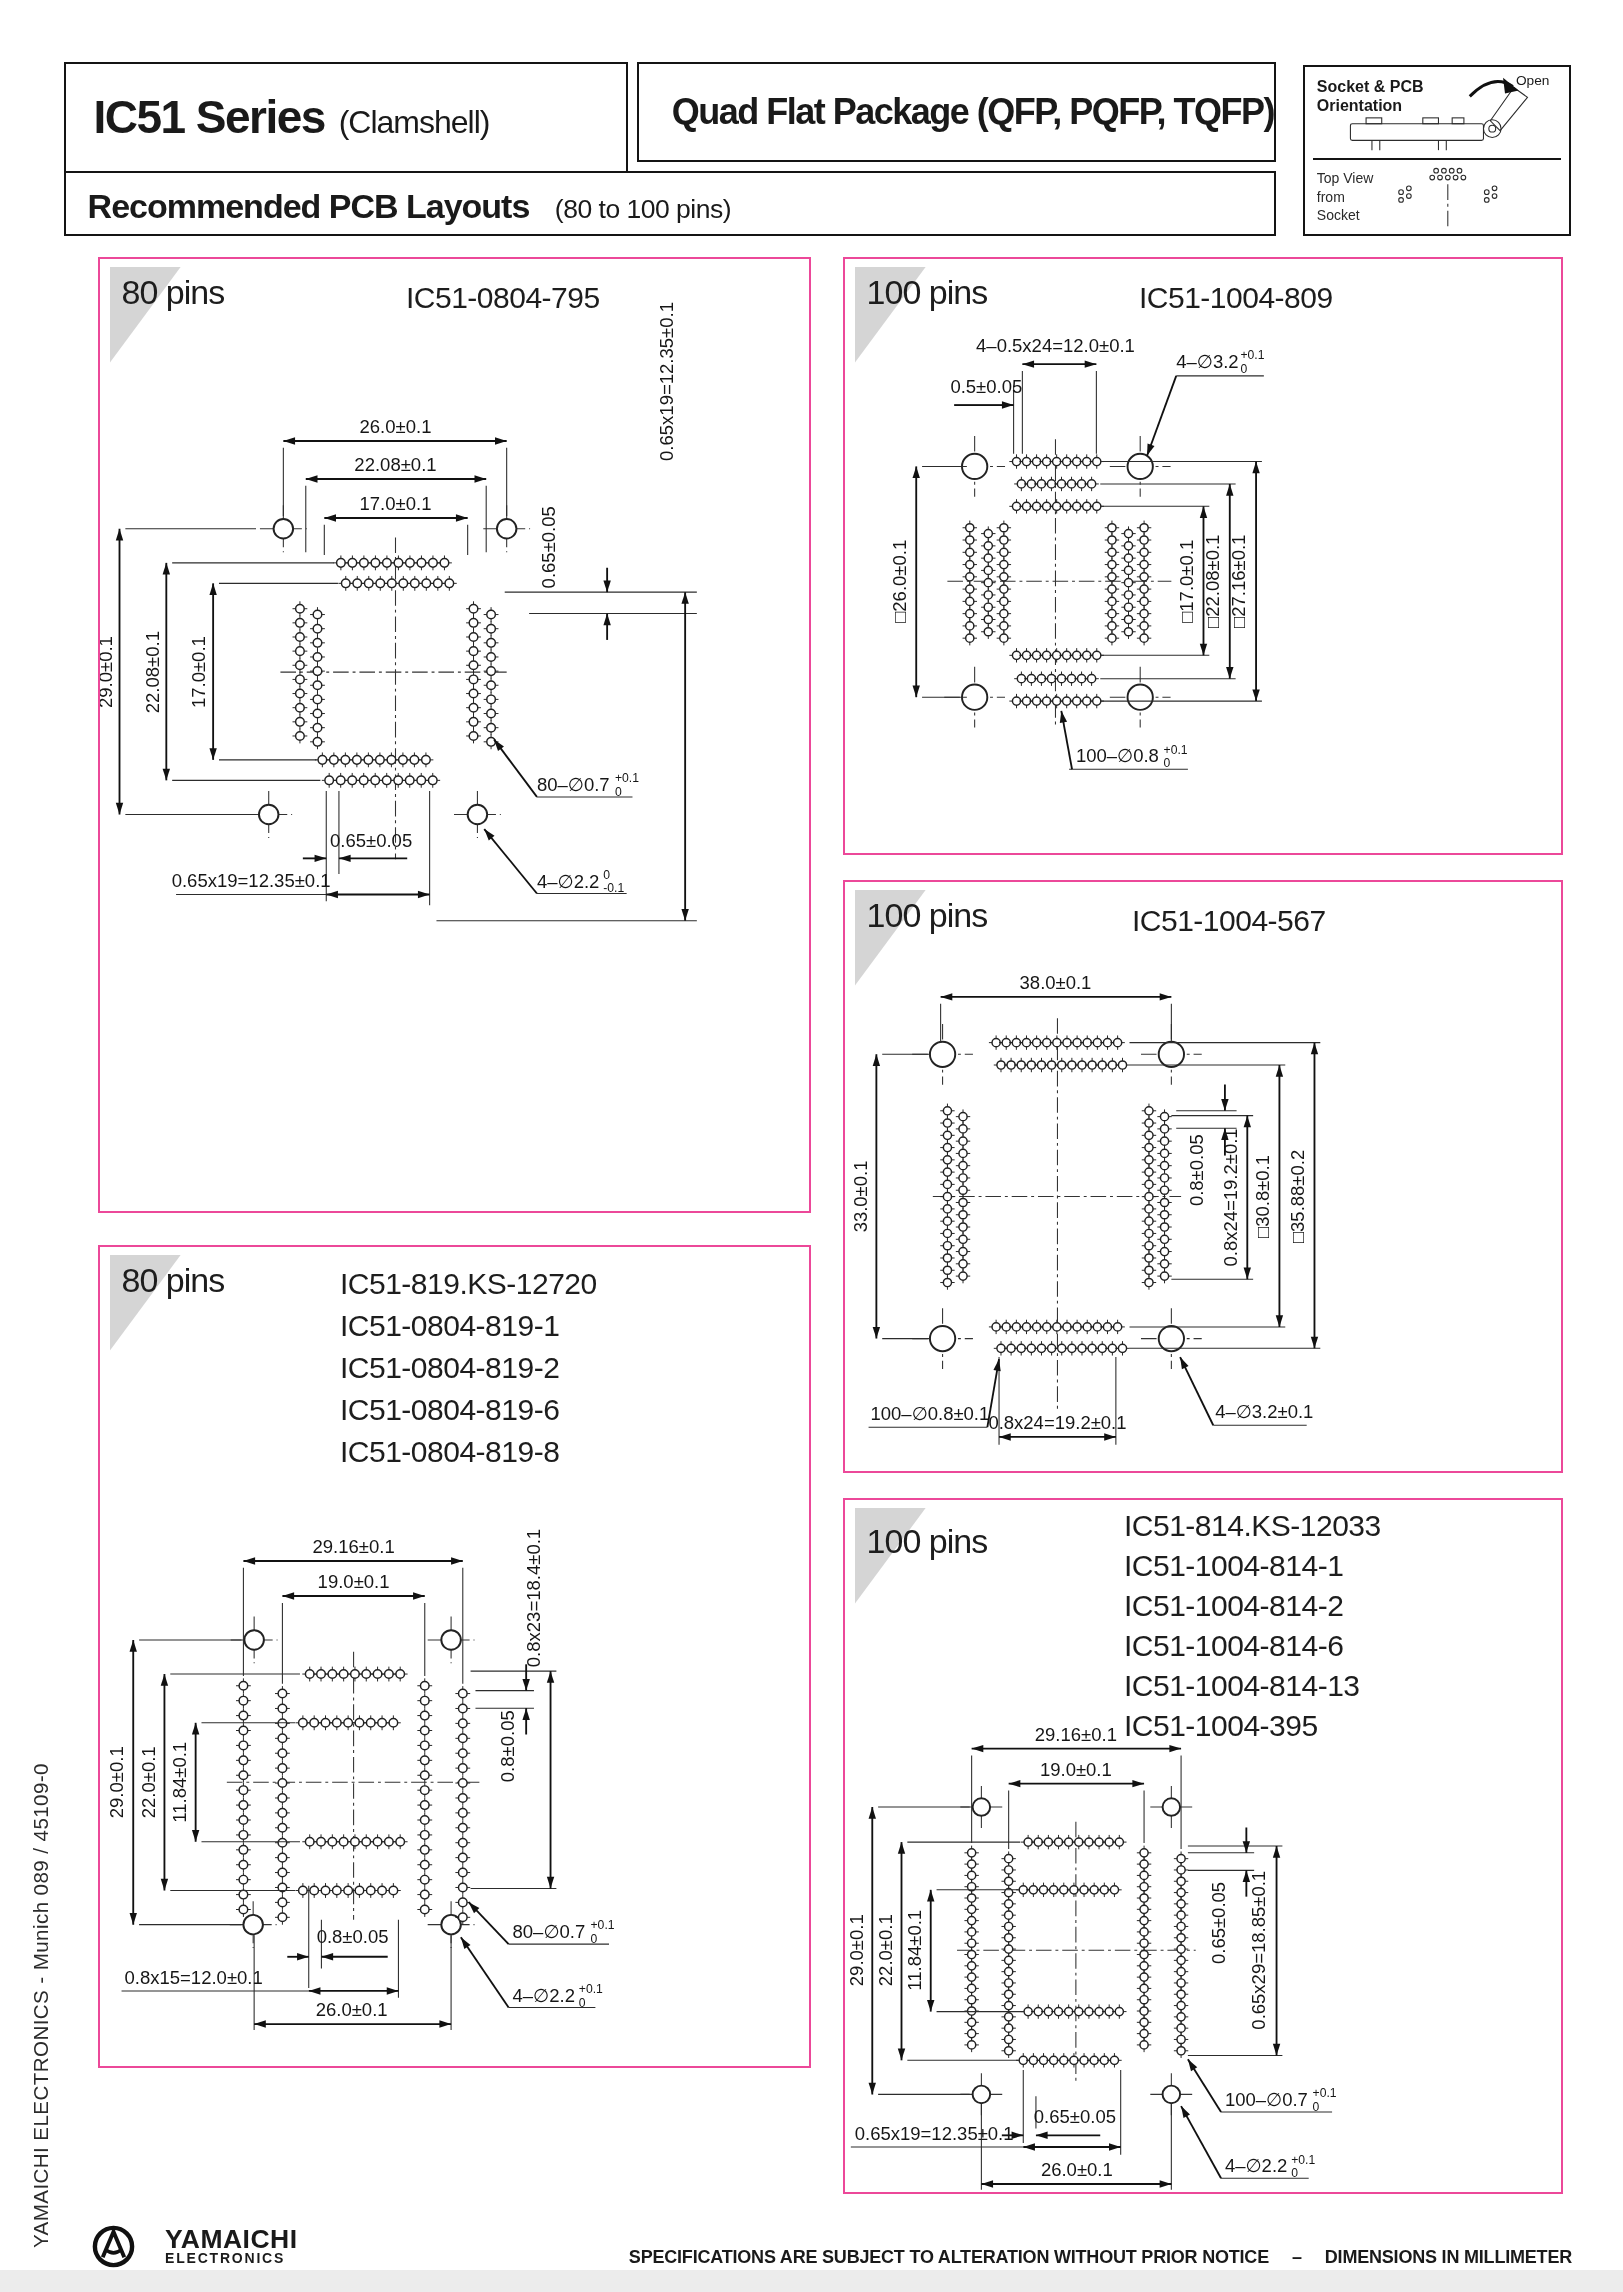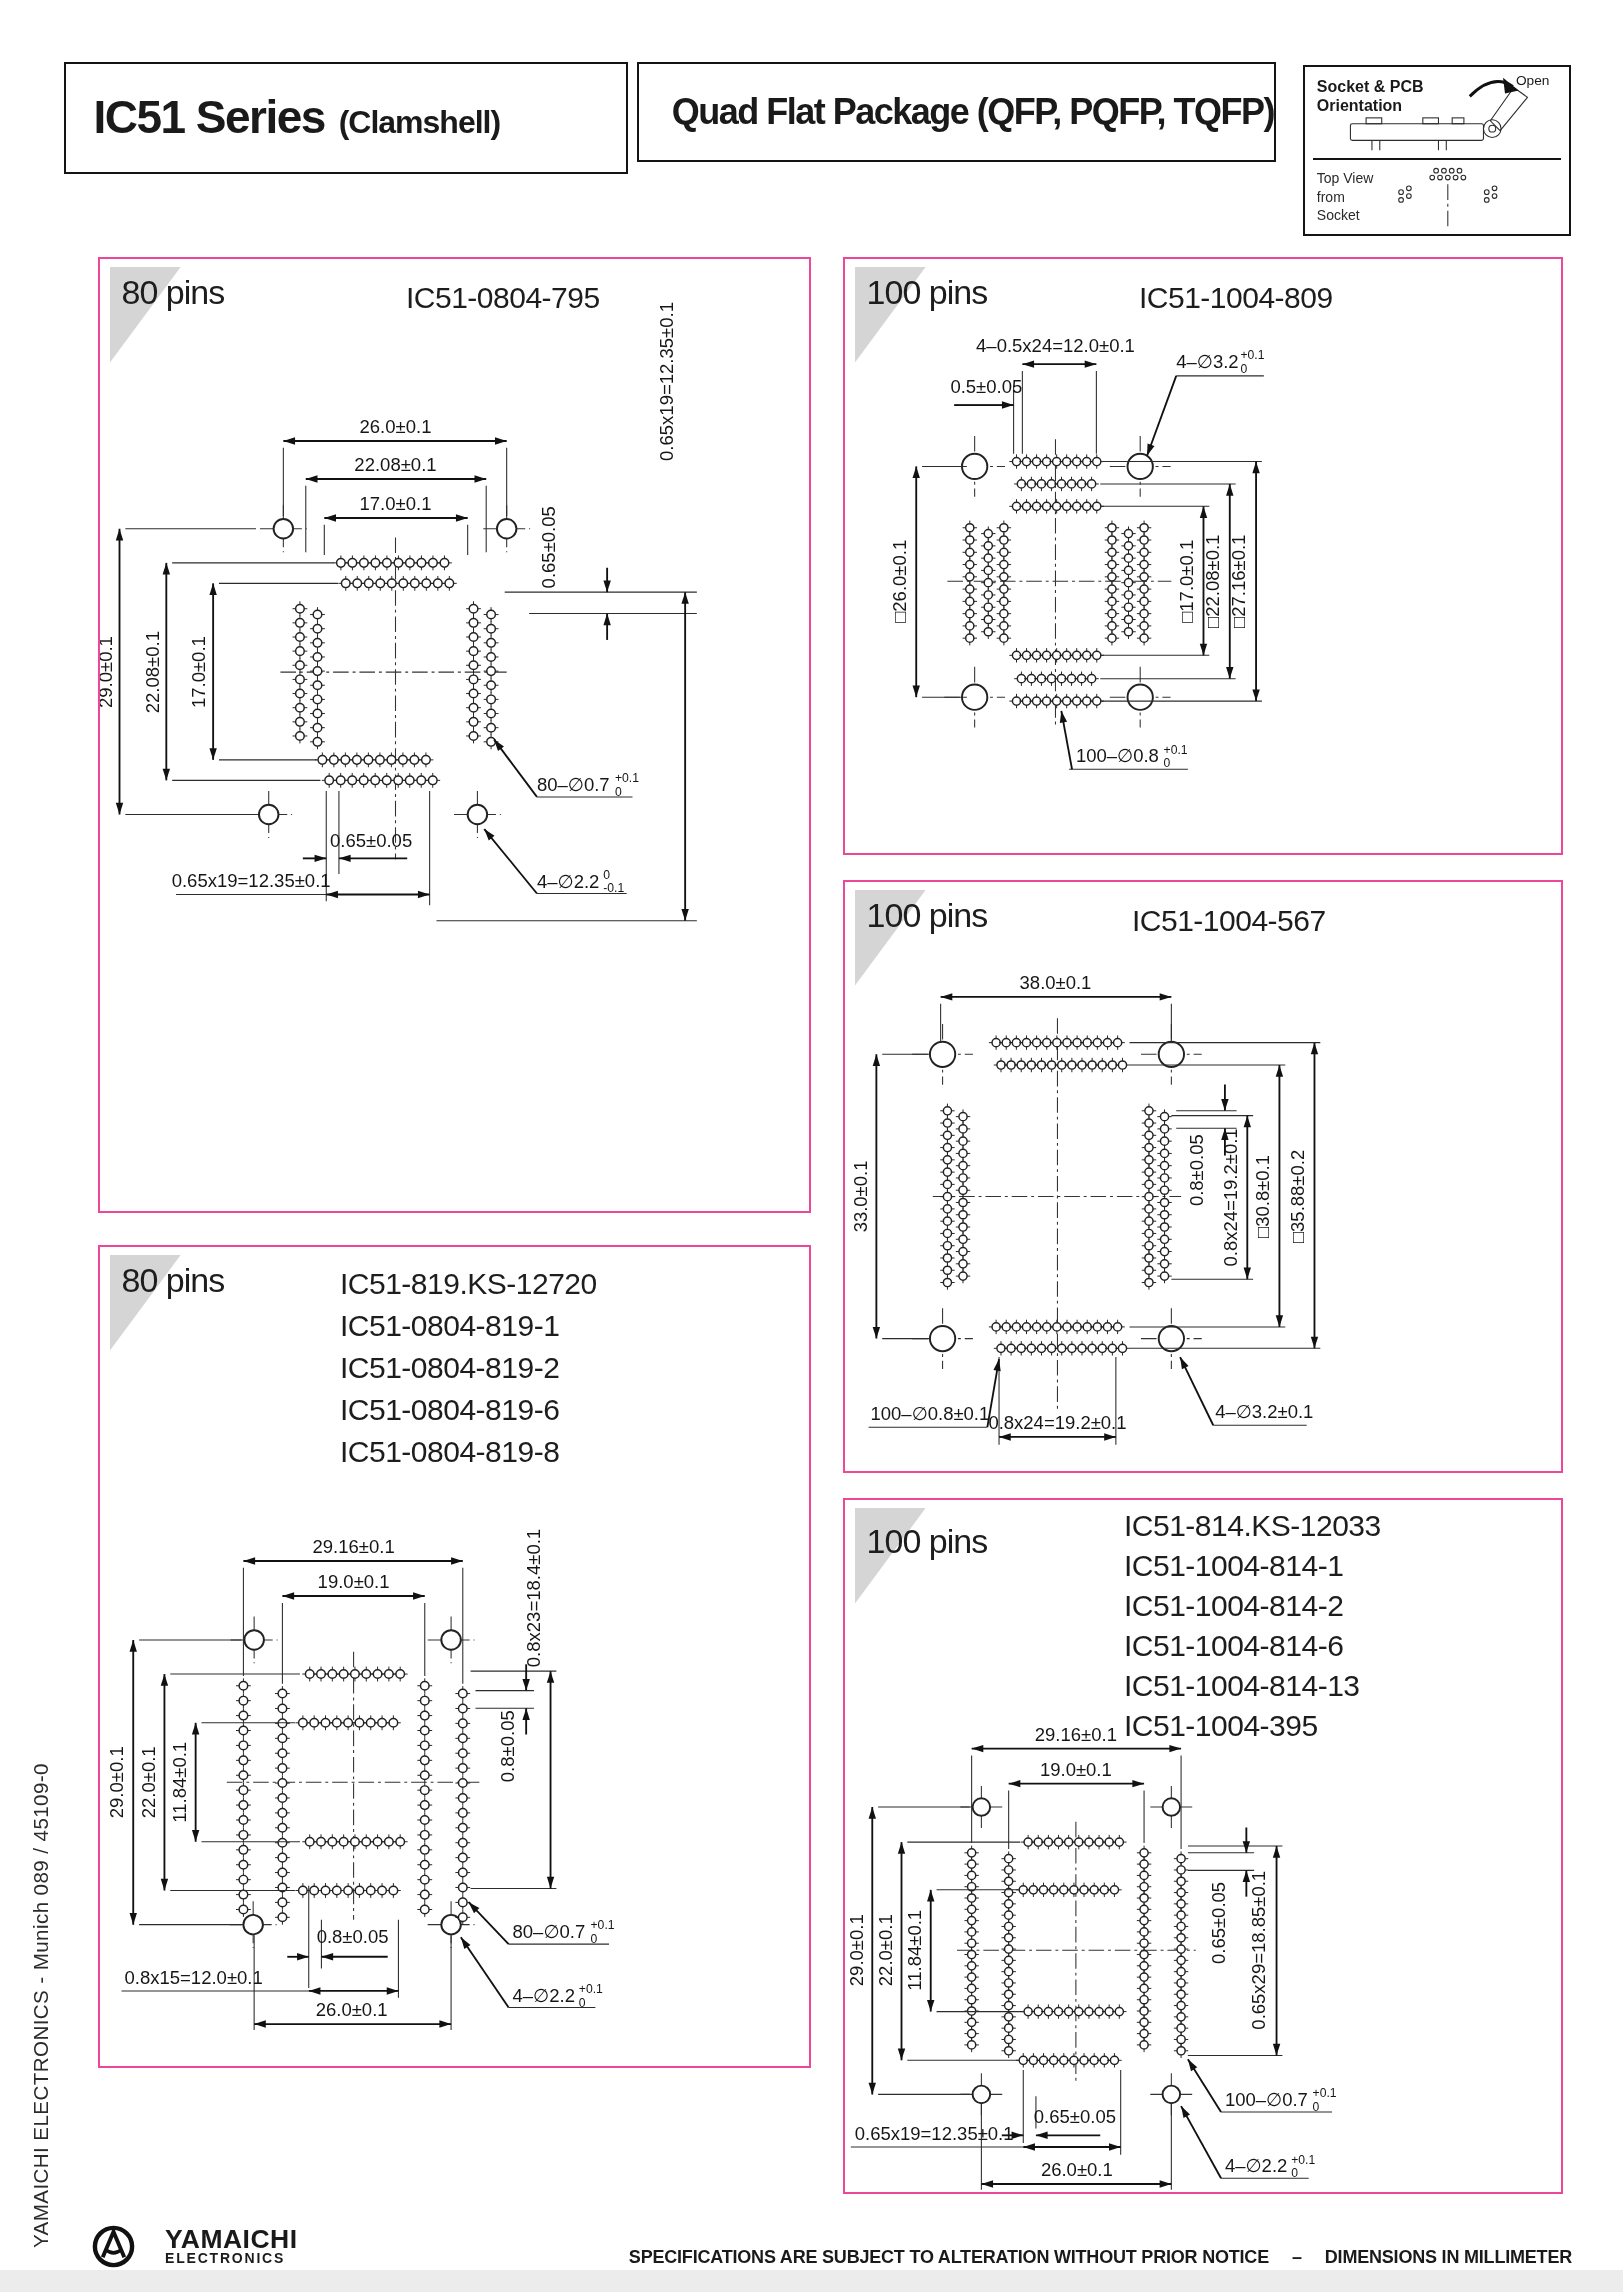--- a/index.html
+++ b/index.html
@@ -18,21 +18,21 @@
 .mid{text-anchor:middle}
 .thin{stroke:#2c2c2c;stroke-width:1.1;fill:none}
 .dim{stroke:#111;stroke-width:1.9;fill:none}
 .cl{stroke:#333;stroke-width:1.1;stroke-dasharray:16 4 3 4;fill:none}
 .ah{fill:#111;stroke:none}
 .pad{fill:#fff;stroke:#222;stroke-width:1.5}
 .ptk{stroke:#222;stroke-width:1}
 .hole{fill:#fff;stroke:#222;stroke-width:2}
 .b1{left:64px;top:62px;width:564px;height:112px;display:flex;align-items:baseline;gap:13.7px;padding:25.5px 0 0 27.4px}
 .b1 .t1{font-size:46px;font-weight:700;letter-spacing:-1.5px}
-.b1 .t2{font-size:32px;font-weight:700;letter-spacing:-1px}
+.b1 .t2{font-size:32px;font-weight:400;letter-spacing:-1px}
 .b2{left:637px;top:62px;width:639px;height:100px;display:flex;align-items:center;justify-content:flex-end;font-size:36px;font-weight:700;letter-spacing:-1.5px}
 .b3{left:64px;top:171px;width:1212px;height:65px;display:flex;align-items:baseline;gap:25.5px;padding:13.7px 0 0 21.6px}
 .b3 .t1{font-size:34px;font-weight:700;letter-spacing:-1px}
 .b3 .t2{font-size:26.5px;font-weight:400;letter-spacing:-0.5px}
 .obox{position:absolute;left:1303px;top:65px;width:268px;height:171px;border:2px solid #141414;background:#fff}
 .obtitle{position:absolute;left:11.8px;top:9.8px;font-size:16px;font-weight:700;line-height:19.6px}
 .openlbl{position:absolute;right:19.6px;top:5.9px;font-size:13.7px}
 .odivider{position:absolute;left:7.8px;top:91px;width:248px;border-top:2px solid #141414}
 .obview{position:absolute;left:11.8px;top:102px;font-size:14px;line-height:18.6px;color:#2a2a2a}
 .osock,.opat{position:absolute}
@@ -47,20 +47,24 @@
 <body>
 
 <div class="page">
 
   <div class="box b1">
     <span class="t1">IC51 Series</span>
     <span class="t2">(Clamshell)</span>
   </div>
   <div class="box b2">
     <span>Quad Flat Package (QFP, PQFP, TQFP)</span>
+  </div>
+  <div class="box b3">
+    <span class="t1">Recommended PCB Layouts</span>
+    <span class="t2">(80 to 100  pins)</span>
   </div>
 
   <div class="obox">
     <div class="obtitle">
       <div>Socket &amp; PCB</div>
       <div>Orientation</div>
     </div>
     <div class="openlbl">Open</div>
     <svg class="osock" style="left:0;top:0" width="264" height="90" viewBox="0 0 269 92">
       <g>

